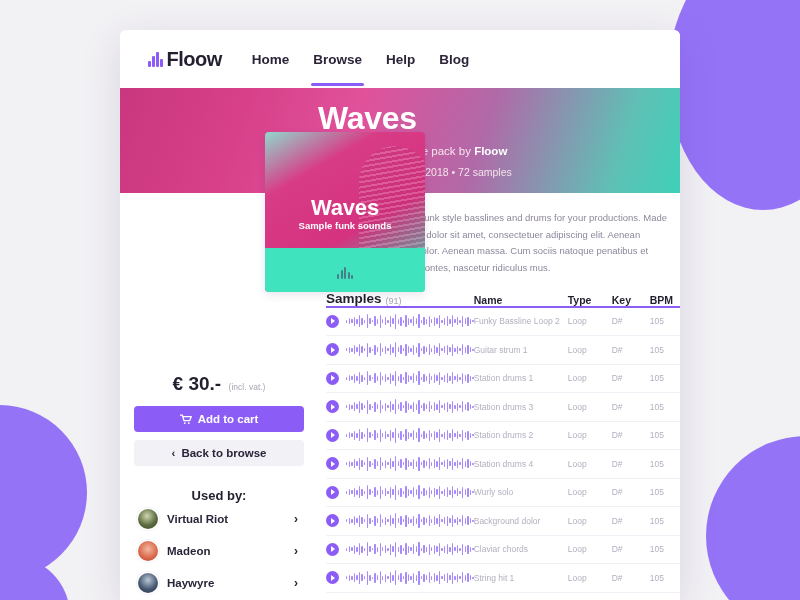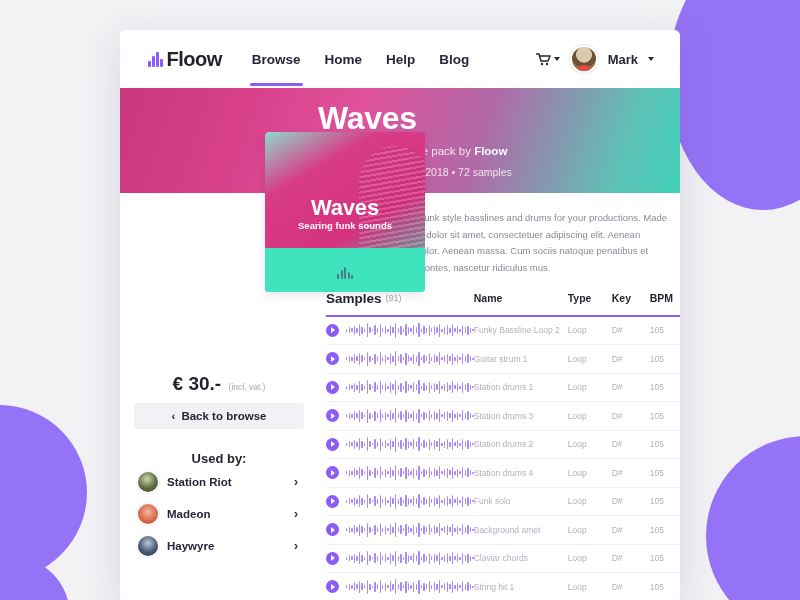--- a/index.html
+++ b/index.html
@@ -170,22 +170,22 @@
   .artist-av { width: 20px; height: 20px; border-radius: 50%; flex: none;
                box-shadow: 0 0 0 1.5px #fff, 0 0 0 2px #ece9f2; }
   .av1 { background: radial-gradient(circle at 45% 35%, #cfd7b0, #5c6b3f 55%, #3c4a2c); }
   .av2 { background: radial-gradient(circle at 50% 40%, #f3b9a0, #d9664a 60%, #b0402c); }
   .av3 { background: radial-gradient(circle at 50% 35%, #b9c7d8, #43566e 58%, #2b3a4c); }
   .artist-name { font-size: 11.5px; font-weight: bold; color: #2b2438; }
   .chev { margin-left: auto; font-size: 12px; font-weight: bold; color: #2b2438; }
 
   
   .table-head {
-    display: flex; align-items: center;
-    padding-bottom: 9px; border-bottom: 2px solid #8b5cf6;
+    display: flex; align-items: flex-end;
+    border-bottom: 2px solid #8b5cf6;
   }
   .th-samples { font-size: 13.5px; font-weight: bold; color: #231f2e; }
   .th-count { font-size: 9px; color: #a9a4b5; margin-left: 4px; }
   .th { font-size: 10.5px; font-weight: bold; color: #231f2e; }
   .col-name { width: 94px; margin-left: auto; }
   .col-type { width: 44px; }
   .col-key  { width: 38px; }
   .col-bpm  { width: 30px; text-align: left; }
 
   .srow {
@@ -221,39 +221,26 @@
       <span class="logo-mark">
         <i></i>
           <i></i>
           <i></i>
           <i></i>
       </span>
       <span class="logo-text">Floow</span>
     </div>
 
     <div class="nav-links">
+      <div class="nav-link">Home</div>
       <div class="nav-link active">Browse</div>
-      <div class="nav-link">Home</div>
       <div class="nav-link">Help</div>
       <div class="nav-link">Blog</div>
     </div>
 
-    <div class="nav-right">
-      <div class="cart">
-        <svg width="15" height="13" viewBox="0 0 15 13">
-          <path d="M0 1h3l2 7h7l2-5H4" fill="none" stroke="#2b2438" stroke-width="1.5" stroke-linecap="round" stroke-linejoin="round"></path>
-          <circle cx="6" cy="11" r="1.2" fill="#2b2438"></circle>
-          <circle cx="11" cy="11" r="1.2" fill="#2b2438"></circle>
-        </svg>
-        <span class="caret"></span>
-      </div>
-      <div class="avatar"></div>
-      <span class="user-name">Mark</span>
-      <span class="caret"></span>
-    </div>
   </div>
 
   <div class="hero">
     <div class="hero-title">Waves</div>
     <div class="hero-meta-row">
       <div class="badge">
         <span class="badge-mark">
           <i></i>
             <i></i>
             <i></i>
@@ -268,49 +255,57 @@
     <div class="hero-sub">Released: 26 January, 2018 • 72 samples</div>
     <div class="hero-sub">
       <span>Genre: </span><b>Funk</b>
     </div>
   </div>
 
   <div class="cover">
     <div class="cover-mic"></div>
     <div class="cover-band"></div>
     <div class="cover-title">Waves</div>
-    <div class="cover-sub">Searing funk sounds</div>
+    <div class="cover-sub">Sample funk sounds</div>
     <div class="cover-wave">
       <i></i>
         <i></i>
         <i></i>
         <i></i>
         <i></i>
     </div>
   </div>
 
   <div class="body-split">
 
     <div class="left-col">
       <div class="price-row">
         <span class="price">€ 30.-</span>
         <span class="price-vat">(incl. vat.)</span>
       </div>
 
+      <button class="btn btn-primary">
+        <svg width="12" height="11" viewBox="0 0 15 13">
+          <path d="M0 1h3l2 7h7l2-5H4" fill="none" stroke="#fff" stroke-width="1.6" stroke-linecap="round" stroke-linejoin="round"></path>
+          <circle cx="6" cy="11" r="1.2" fill="#fff"></circle>
+          <circle cx="11" cy="11" r="1.2" fill="#fff"></circle>
+        </svg>
+        <span>Add to cart</span>
+      </button>
 
       <button class="btn btn-secondary">
         <span>‹</span>
         <span>Back to browse</span>
       </button>
 
       <div class="section-head">Used by:</div>
 
       <div class="artist-row">
         <span class="artist-av av1"></span>
-        <span class="artist-name">Station Riot</span>
+        <span class="artist-name">Virtual Riot</span>
         <span class="chev">›</span>
       </div>
       <div class="artist-row">
         <span class="artist-av av2"></span>
         <span class="artist-name">Madeon</span>
         <span class="chev">›</span>
       </div>
       <div class="artist-row">
         <span class="artist-av av3"></span>
         <span class="artist-name">Haywyre</span>
@@ -733,21 +728,21 @@
               <i style="height: 12px;"></i>
               <i style="height: 4px;"></i>
               <i style="height: 8px;"></i>
               <i style="height: 3px;"></i>
               <i style="height: 11px;"></i>
               <i style="height: 6px;"></i>
               <i style="height: 9px;"></i>
               <i style="height: 5px;"></i>
               <i style="height: 2px;"></i>
             </span>
-            <span class="cell col-name">Funk solo</span>
+            <span class="cell col-name">Wurly solo</span>
             <span class="cell col-type">Loop</span>
             <span class="cell col-key">D#</span>
             <span class="cell col-bpm">105</span>
           </div>
           <div class="srow">
             <span class="play"></span>
             <span class="wave">
               <i style="height: 3px;"></i>
               <i style="height: 6px;"></i>
               <i style="height: 4px;"></i>
@@ -792,21 +787,21 @@
               <i style="height: 12px;"></i>
               <i style="height: 4px;"></i>
               <i style="height: 8px;"></i>
               <i style="height: 3px;"></i>
               <i style="height: 11px;"></i>
               <i style="height: 6px;"></i>
               <i style="height: 9px;"></i>
               <i style="height: 5px;"></i>
               <i style="height: 2px;"></i>
             </span>
-            <span class="cell col-name">Background amet</span>
+            <span class="cell col-name">Background dolor</span>
             <span class="cell col-type">Loop</span>
             <span class="cell col-key">D#</span>
             <span class="cell col-bpm">105</span>
           </div>
           <div class="srow">
             <span class="play"></span>
             <span class="wave">
               <i style="height: 3px;"></i>
               <i style="height: 6px;"></i>
               <i style="height: 4px;"></i>

